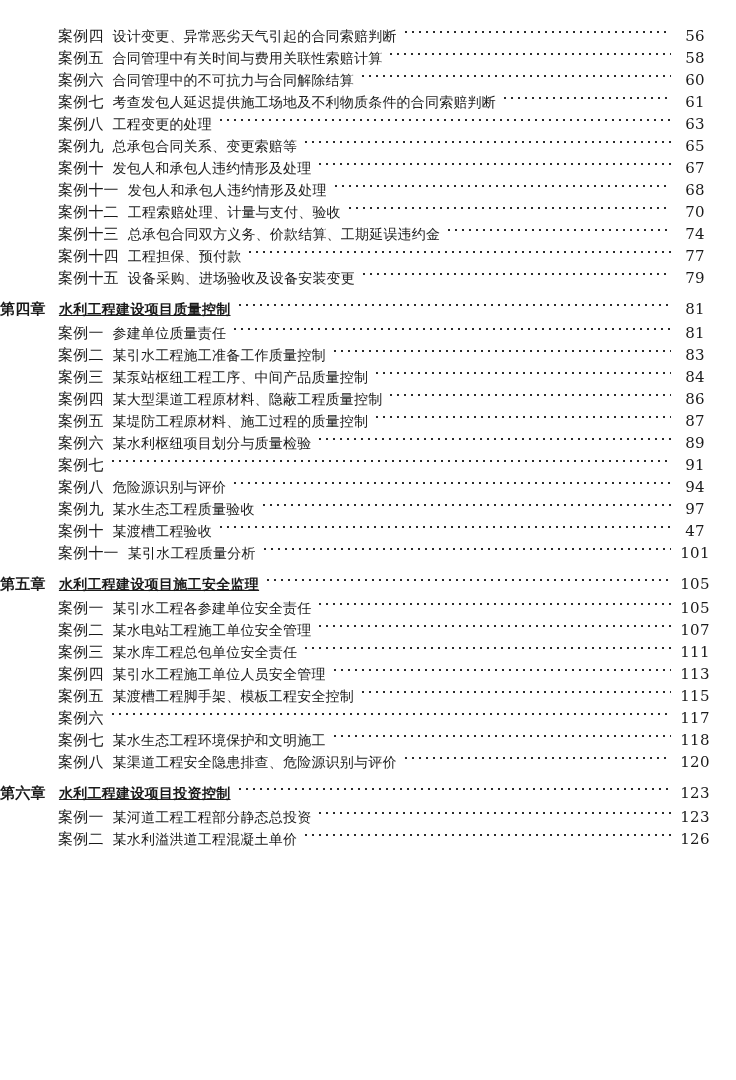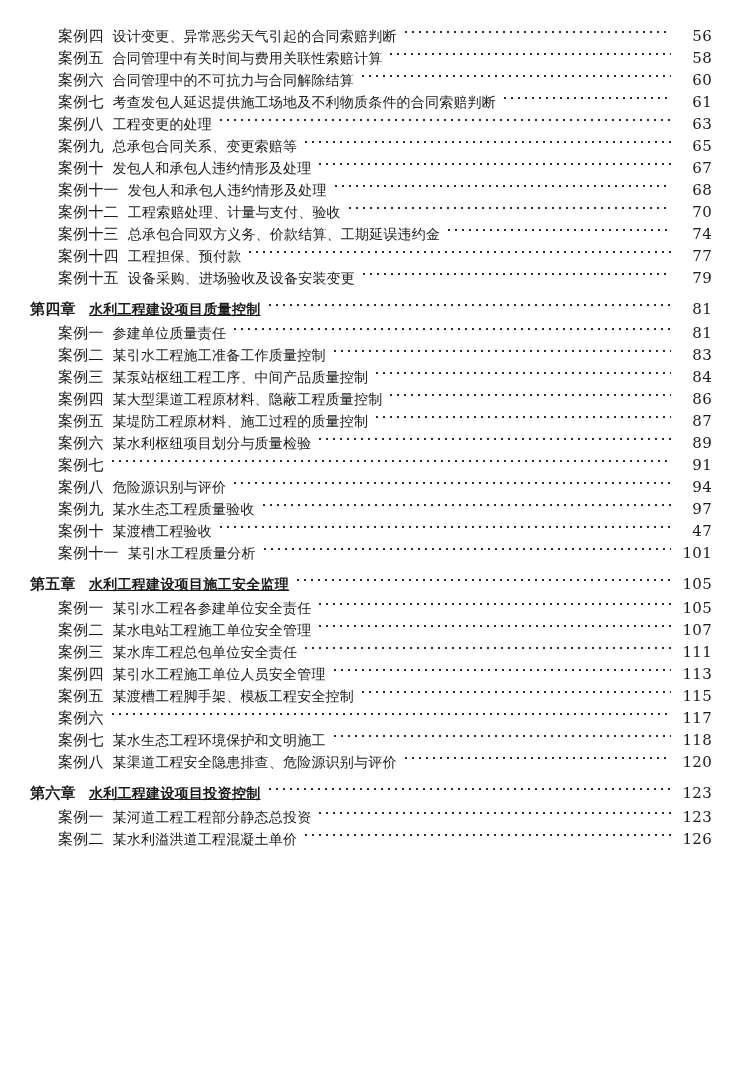--- a/index.html
+++ b/index.html
@@ -35,21 +35,20 @@
   .label {
     flex: 0 0 auto;
     font-size: 15px;
     line-height: 20px;
     letter-spacing: 0.2px;
   }
   .row.case .label {
     margin-left: 58px;
   }
   .row.chapter .label {
-    margin-left: 30px;
     font-weight: bold;
     letter-spacing: 0.3px;
   }
   
   .title {
     flex: 0 0 auto;
     font-size: 14px;
     line-height: 20px;
     letter-spacing: 0.2px;
   }
@@ -78,21 +77,21 @@
     top: 10px;
     height: 2px;
     background-image: radial-gradient(circle at 1px 1px, #2b2b2b 1px, rgba(0,0,0,0) 1.3px);
     background-size: 7px 2px;
     background-repeat: repeat-x;
   }
   
   .page {
     flex: 0 0 auto;
     width: 34px;
-    text-align: right;
+    text-align: center;
     font-size: 15px;
     line-height: 20px;
     font-family: "DejaVu Serif", "Liberation Serif", serif;
     margin-right: 24px;
     letter-spacing: 0.3px;
   }
 </style>
 </head>
 <body>
 

